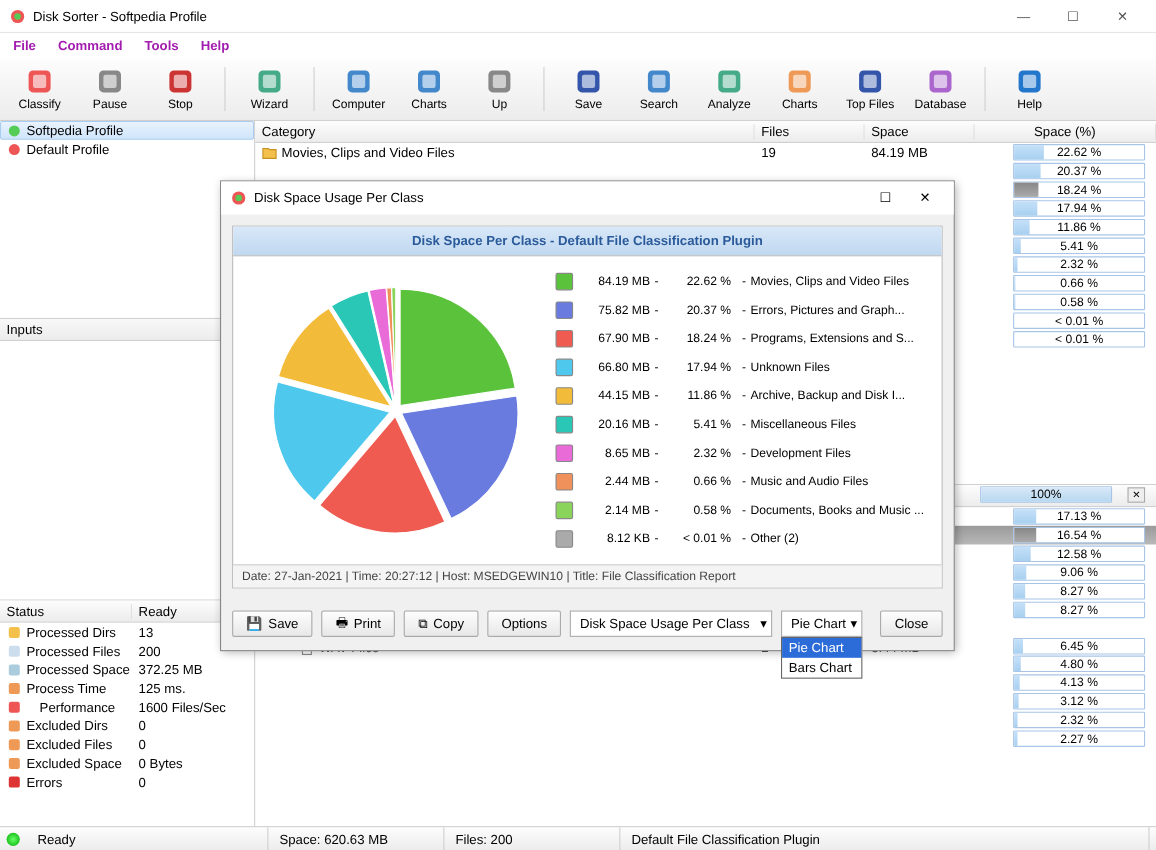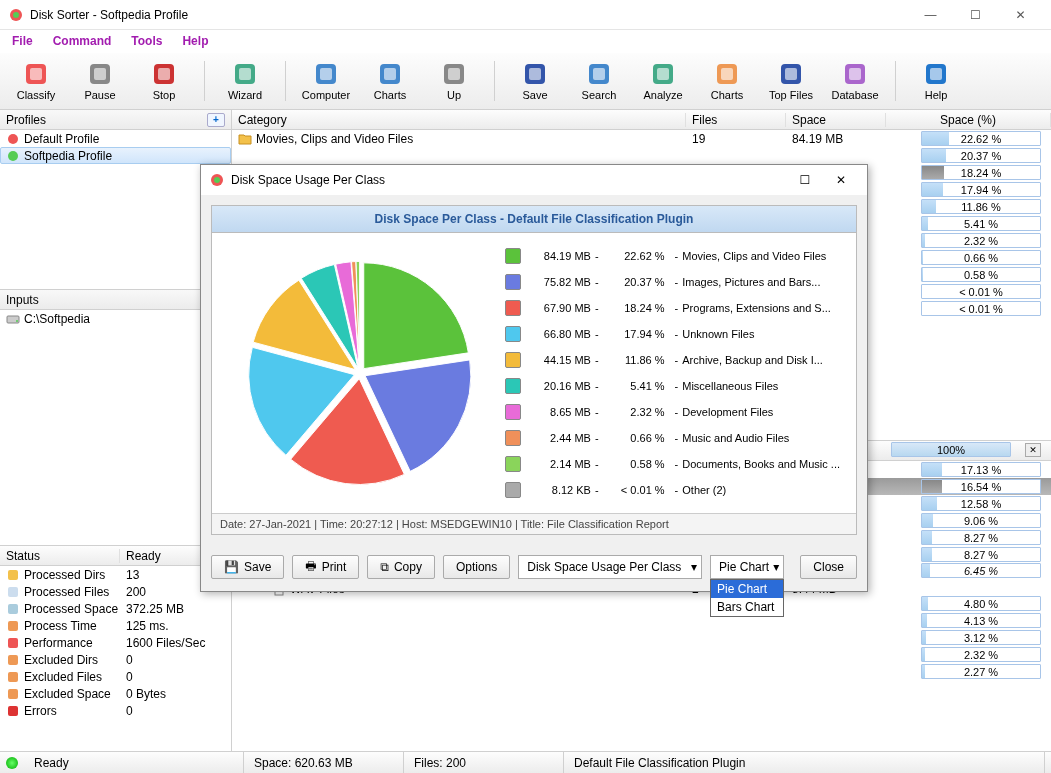--- a/index.html
+++ b/index.html
@@ -221,57 +221,44 @@
           <rect x="7" y="7" width="12" height="12" rx="2" fill="#fff" opacity=".6"></rect>
         </svg>
       </span>
       <span class="tlabel">Help</span>
     </div>
   </div>
 
 <div class="main">
   <div class="left">
     <div class="profiles-box">
-      <div class="panel-header">
-        <span>Profiles</span>
-        <span class="addbtn">+</span>
-      </div>
       <div id="profiles-list">
+          <div class="listrow sel">
+            <span class="licon">
+              <svg viewBox="0 0 14 14">
+                <circle cx="7" cy="7" r="5" fill="#5c5"></circle>
+              </svg>
+            </span>
+            <span>Softpedia Profile</span>
+          </div>
           <div class="listrow">
             <span class="licon">
               <svg viewBox="0 0 14 14">
                 <circle cx="7" cy="7" r="5" fill="#e55"></circle>
               </svg>
             </span>
             <span>Default Profile</span>
           </div>
-          <div class="listrow sel">
-            <span class="licon">
-              <svg viewBox="0 0 14 14">
-                <circle cx="7" cy="7" r="5" fill="#5c5"></circle>
-              </svg>
-            </span>
-            <span>Softpedia Profile</span>
-          </div>
         </div>
     </div>
     <div class="inputs-box">
       <div class="panel-header">
         <span>Inputs</span>
         <span class="addbtn">+</span>
       </div>
-      <div class="listrow">
-        <span class="licon">
-            <svg viewBox="0 0 14 14">
-              <rect x="1" y="4" width="12" height="7" rx="1" fill="#ccc" stroke="#888"></rect>
-              <circle cx="11" cy="9" r="1" fill="#5c5"></circle>
-            </svg>
-          </span>
-        <span>C:\Softpedia</span>
-      </div>
     </div>
     <div class="status-box">
       <div class="colhdr">
         <div class="col" style="width:120px">Status</div>
         <div class="col" style="flex:1">Ready</div>
       </div>
       <div id="status-rows">
           <div class="datarow">
             <div class="cell" style="width:120px;display:flex;align-items:center;gap:4px">
               <span class="licon">
@@ -310,21 +297,21 @@
               <span class="licon">
                 <svg viewBox="0 0 14 14">
                   <rect x="2" y="2" width="10" height="10" rx="2" fill="#e95"></rect>
                 </svg>
               </span>
               <span>Process Time</span>
             </div>
             <div class="cell" style="flex:1">125 ms.</div>
           </div>
           <div class="datarow">
-            <div class="cell" style="width:120px;display:flex;align-items:center;gap:4px">
+            <div class="cell" style="width:120px;display:flex;align-items:center;gap:16px">
               <span class="licon">
                 <svg viewBox="0 0 14 14">
                   <rect x="2" y="2" width="10" height="10" rx="2" fill="#e55"></rect>
                 </svg>
               </span>
               <span>Performance</span>
             </div>
             <div class="cell" style="flex:1">1600 Files/Sec</div>
           </div>
           <div class="datarow">
@@ -602,21 +589,21 @@
                 <div class="fill" style="width:8.27%"></div>
                 <div class="txt">8.27 %</div>
               </div>
             </div>
             <div style="height: 17px; display: flex; align-items: center;">
               <div class="pctbar">
                 <div class="fill" style="width:8.27%"></div>
                 <div class="txt">8.27 %</div>
               </div>
             </div>
-            <div style="height: 32px; display: flex; align-items: flex-start; font-style: italic;">
+            <div style="height: 32px; display: flex; align-items: flex-end;">
               <div class="pctbar">
                 <div class="fill" style="width:6.45%"></div>
                 <div class="txt">6.45 %</div>
               </div>
             </div>
             <div style="height: 17px; display: flex; align-items: center;">
               <div class="pctbar">
                 <div class="fill" style="width:4.8%"></div>
                 <div class="txt">4.80 %</div>
               </div>
@@ -697,21 +684,21 @@
               <span class="legpct">22.62 %</span>
               <span class="legdash">-</span>
               <span class="legname">Movies, Clips and Video Files</span>
             </div>
             <div class="legrow">
               <span class="legbox" style="background:#6a7be0"></span>
               <span class="legsize">75.82 MB</span>
               <span class="legdash">-</span>
               <span class="legpct">20.37 %</span>
               <span class="legdash">-</span>
-              <span class="legname">Images, Pictures and Bars...</span>
+              <span class="legname">Errors, Pictures and Graph...</span>
             </div>
             <div class="legrow">
               <span class="legbox" style="background:#ef5b50"></span>
               <span class="legsize">67.90 MB</span>
               <span class="legdash">-</span>
               <span class="legpct">18.24 %</span>
               <span class="legdash">-</span>
               <span class="legname">Programs, Extensions and S...</span>
             </div>
             <div class="legrow">

